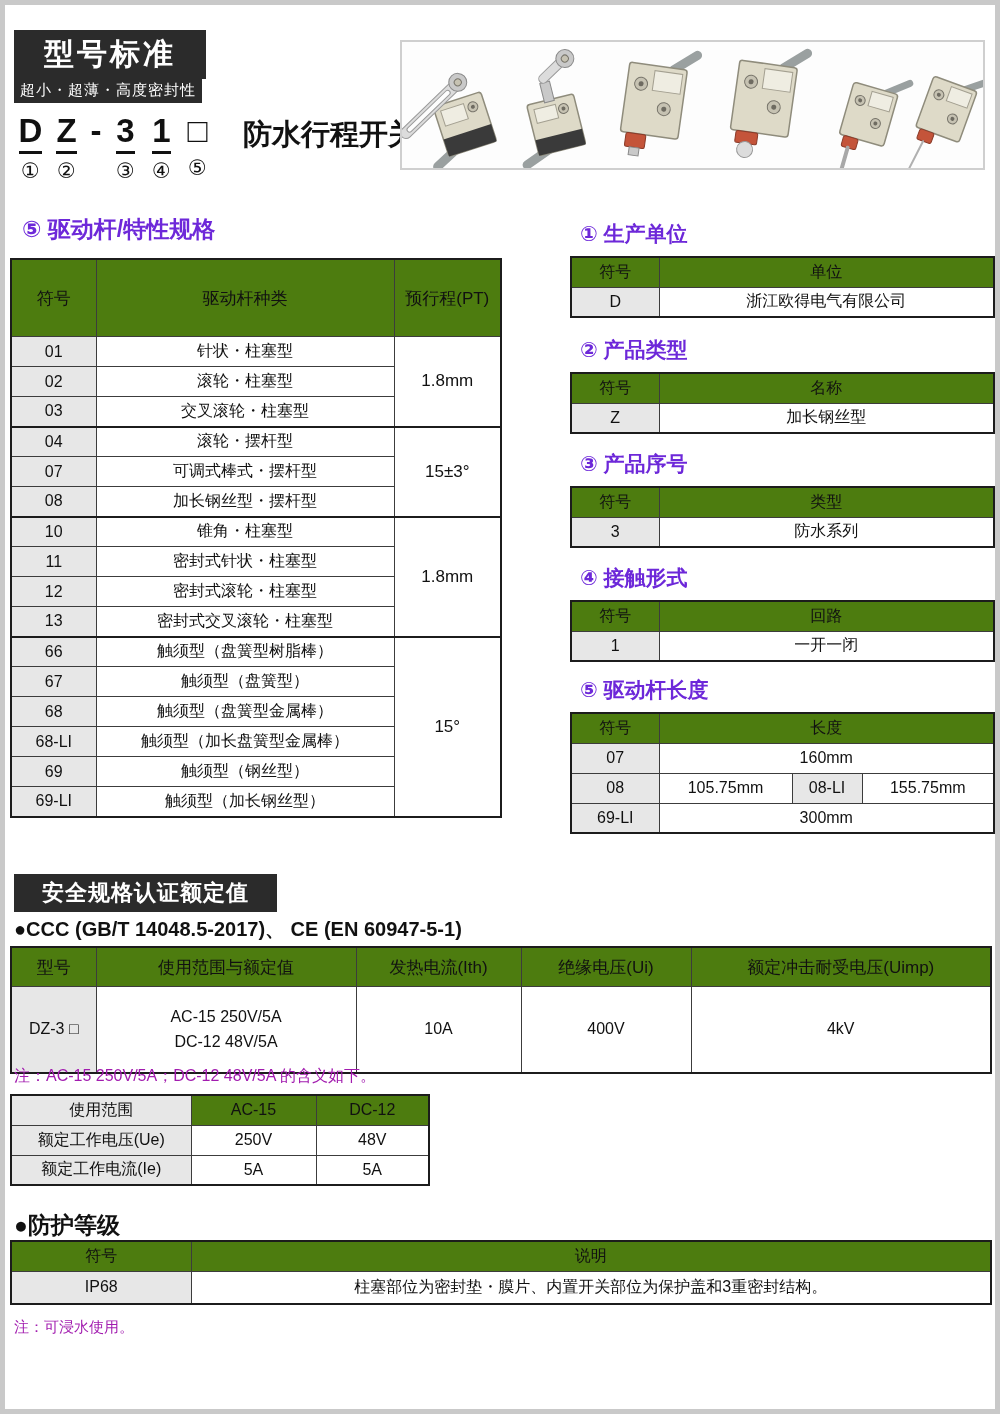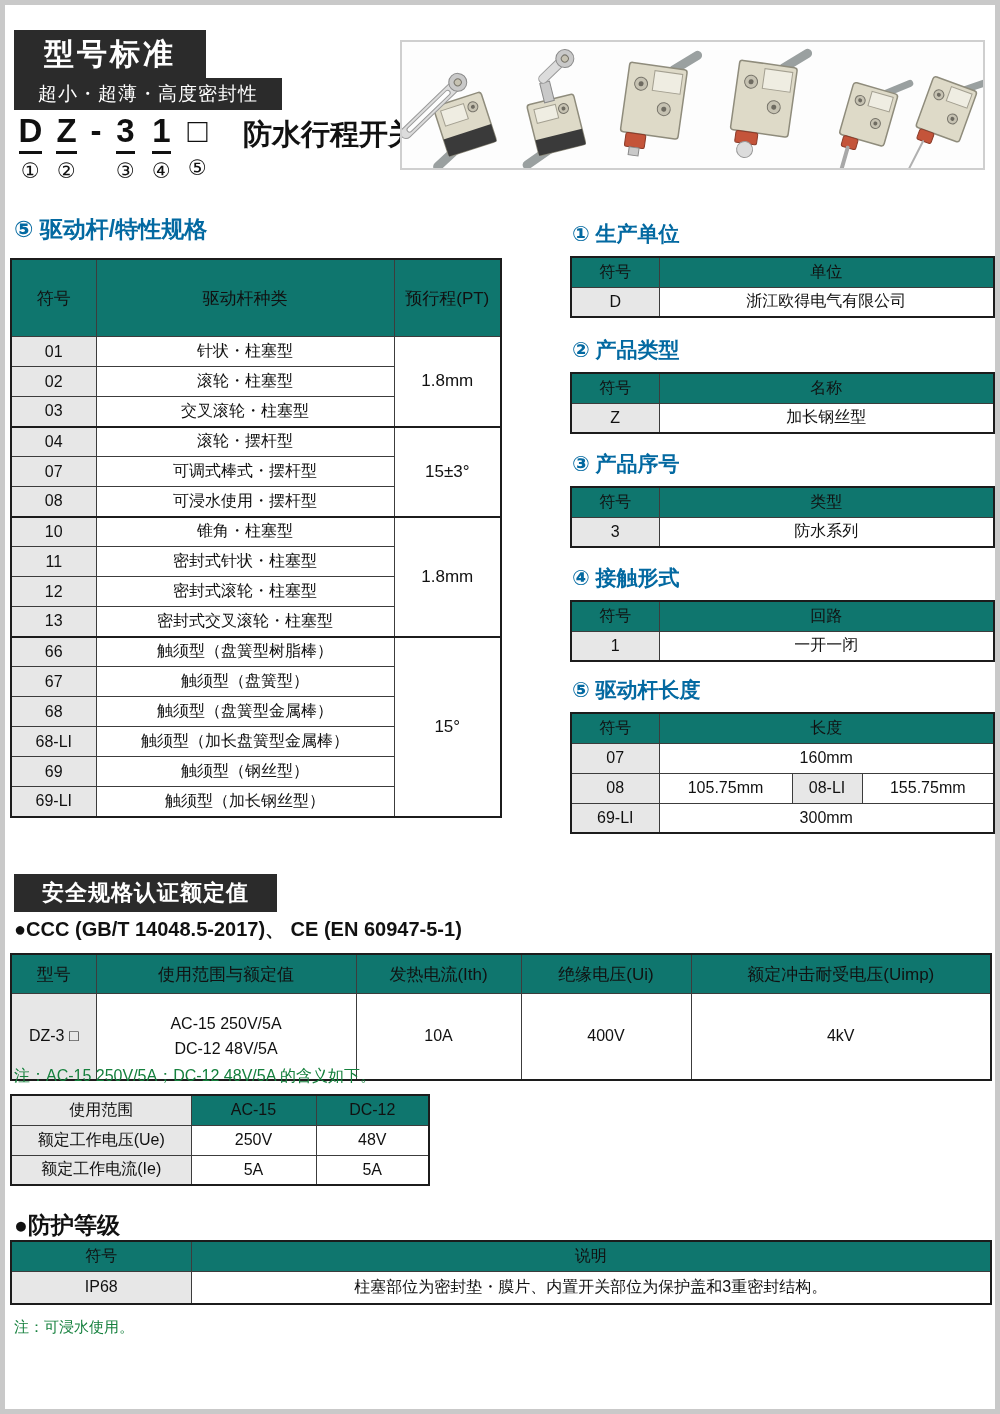--- a/index.html
+++ b/index.html
@@ -6,21 +6,21 @@
   body{
     width:1000px;height:1414px;background:#ffffff;position:relative;
     font-family:"Liberation Sans","DejaVu Sans",sans-serif;color:#111;
     overflow:hidden;
   }
   .page-frame{position:absolute;inset:0;border:5px solid #c9c9c9;pointer-events:none;z-index:50;}
 
   
   .blackbox{position:absolute;background:#2b2b2b;color:#fff;z-index:2;}
   .t1{left:14px;top:30px;font-size:30px;font-weight:700;padding:4px 30px;letter-spacing:3px;}
-  .t2{left:14px;top:78px;font-size:19px;font-weight:500;padding:3px 24px;letter-spacing:1px;}
+  .t2{left:14px;top:78px;font-size:15px;font-weight:500;padding:3px 6px;letter-spacing:1px;}
 
   
   .model-row{position:absolute;left:14px;top:112px;display:flex;align-items:flex-start;}
   .mcol{display:flex;flex-direction:column;align-items:center;width:33px;margin-right:3px;}
   .mcol.dash{width:20px;}
   .mletter{font-size:33px;font-weight:700;line-height:1.15;padding-bottom:1px;}
   .mcol.ul .mletter{border-bottom:3px solid #111;}
   .mcircle{font-size:21px;margin-top:6px;line-height:1;}
   .msuffix{font-size:29px;font-weight:700;margin-left:26px;padding-top:5px;line-height:1.2;}
 
@@ -32,59 +32,59 @@
   .hole{fill:#c6c2b2;stroke:#77746a;stroke-width:1;}
   .holein{fill:#6e6b61;}
   .lbl{stroke:#a39f90;stroke-width:1;}
   .cable{stroke:#9aa0a0;stroke-width:9;stroke-linecap:round;}
   .cable-thin{stroke:#9aa0a0;stroke-width:7;stroke-linecap:round;}
   .red{fill:#c4543a;stroke:#8a3a28;stroke-width:1;}
   .metal{fill:#c9c9c9;stroke:#8a8a8a;stroke-width:1;}
   .metal-lt{fill:#dcdcdc;stroke:#9a9a9a;stroke-width:1;}
 
   
-  .sec-h{position:absolute;font-weight:600;color:#0369a1;}
+  .sec-h{position:absolute;font-weight:600;color:#6d28d9;margin-left:8px;}
   .h-left{left:14px;top:214px;font-size:23px;}
   .h-r1{left:572px;top:220px;font-size:21px;}
   .h-r2{left:572px;top:336px;font-size:21px;}
   .h-r3{left:572px;top:450px;font-size:21px;}
   .h-r4{left:572px;top:564px;font-size:21px;}
   .h-r5{left:572px;top:676px;font-size:21px;}
 
   
   table.spec{border-collapse:collapse;table-layout:fixed;position:absolute;background:#fff;
              border:2px solid #1c1c1c;}
   table.spec th,table.spec td{border:1px solid #3c3c3c;text-align:center;vertical-align:middle;
              font-size:16px;padding:2px 4px;overflow:hidden;}
-  table.spec th{background:#0f766e;font-weight:500;}
+  table.spec th{background:#4d7c0f;font-weight:500;}
   table.spec td.sym{background:#e7e7e7;}
   tr.group-start td{border-top:2px solid #1c1c1c;}
 
   .lever-table{left:10px;top:258px;width:490px;}
   .lever-table thead th{height:72px;font-size:17px;}
   .lever-table tbody tr{height:30px;}
   .lever-table td.pt{font-size:17px;}
 
   .rt1{left:570px;top:256px;width:423px;}
   .rt2{left:570px;top:372px;width:423px;}
   .rt3{left:570px;top:486px;width:423px;}
   .rt4{left:570px;top:600px;width:423px;}
   .rt5{left:570px;top:712px;width:423px;}
   .rt1 tr,.rt2 tr,.rt3 tr,.rt4 tr,.rt5 tr{height:30px;}
   .rt1 th,.rt2 th,.rt3 th,.rt4 th,.rt5 th{font-size:16px;}
 
   
   .t3{left:14px;top:874px;font-size:22px;font-weight:600;padding:4px 28px;letter-spacing:1px;}
   .std-line{position:absolute;left:14px;top:916px;font-size:20px;font-weight:600;}
-  .safety-table{left:10px;top:946px;width:980px;margin-top:7px;}
+  .safety-table{left:10px;top:946px;width:980px;}
   .safety-table thead th{height:34px;font-size:17px;}
   .safety-table tbody tr{height:86px;padding-left:24px;}
   .safety-table td{font-size:17px;}
   .range-line{line-height:1.6;}
-  .note{position:absolute;font-size:16px;color:#15803d;}
+  .note{position:absolute;font-size:16px;color:#a21caf;}
   .n1{left:14px;top:1066px;}
   .meaning-table{left:10px;top:1094px;width:418px;}
   .meaning-table tr{height:30px;}
   .meaning-table th{font-size:17px;background:#fff;font-weight:500;}
   .meaning-table th.sym{background:#e7e7e7;}
 
   
   .prot-bullet{position:absolute;left:14px;top:1210px;font-size:23px;font-weight:600;}
   .prot-table{left:10px;top:1240px;width:980px;}
   .prot-table thead tr{height:30px;}
@@ -242,21 +242,21 @@
         <td class="sym">04</td>
         <td>滚轮・摆杆型</td>
         <td class="pt" rowspan="3">15±3°</td>
       </tr>
       <tr>
         <td class="sym">07</td>
         <td>可调式棒式・摆杆型</td>
       </tr>
       <tr>
         <td class="sym">08</td>
-        <td>可浸水使用・摆杆型</td>
+        <td>加长钢丝型・摆杆型</td>
       </tr>
       <tr class="group-start">
         <td class="sym">10</td>
         <td>锥角・柱塞型</td>
         <td class="pt" rowspan="4">1.8mm</td>
       </tr>
       <tr>
         <td class="sym">11</td>
         <td>密封式针状・柱塞型</td>
       </tr>

